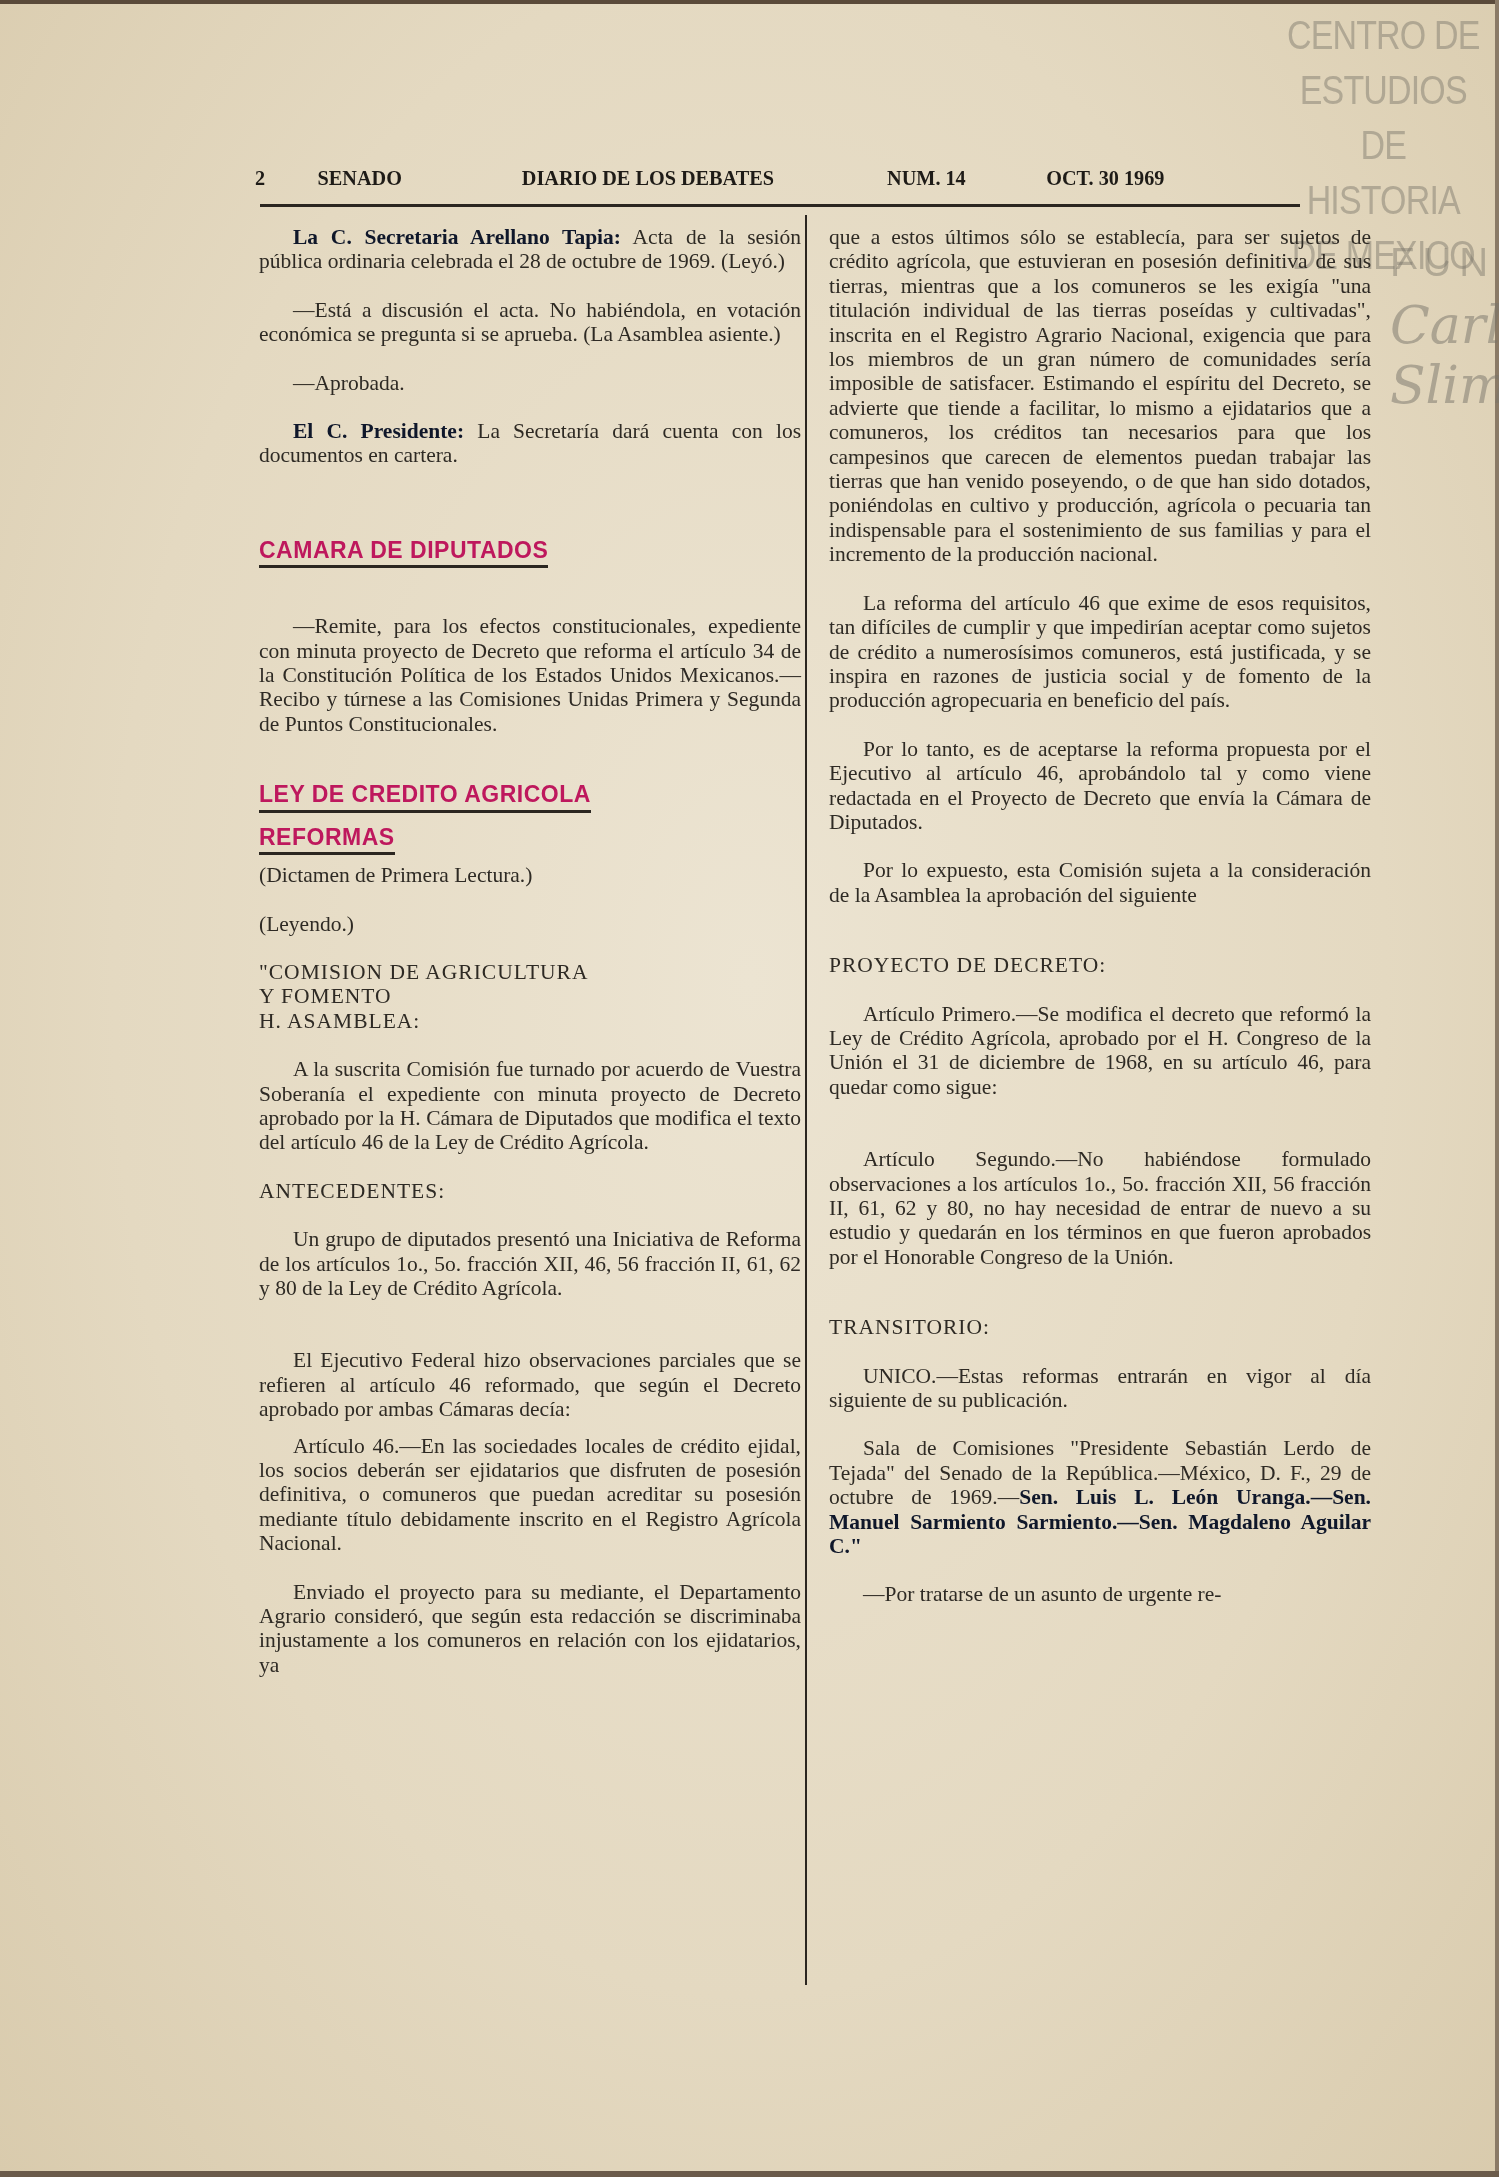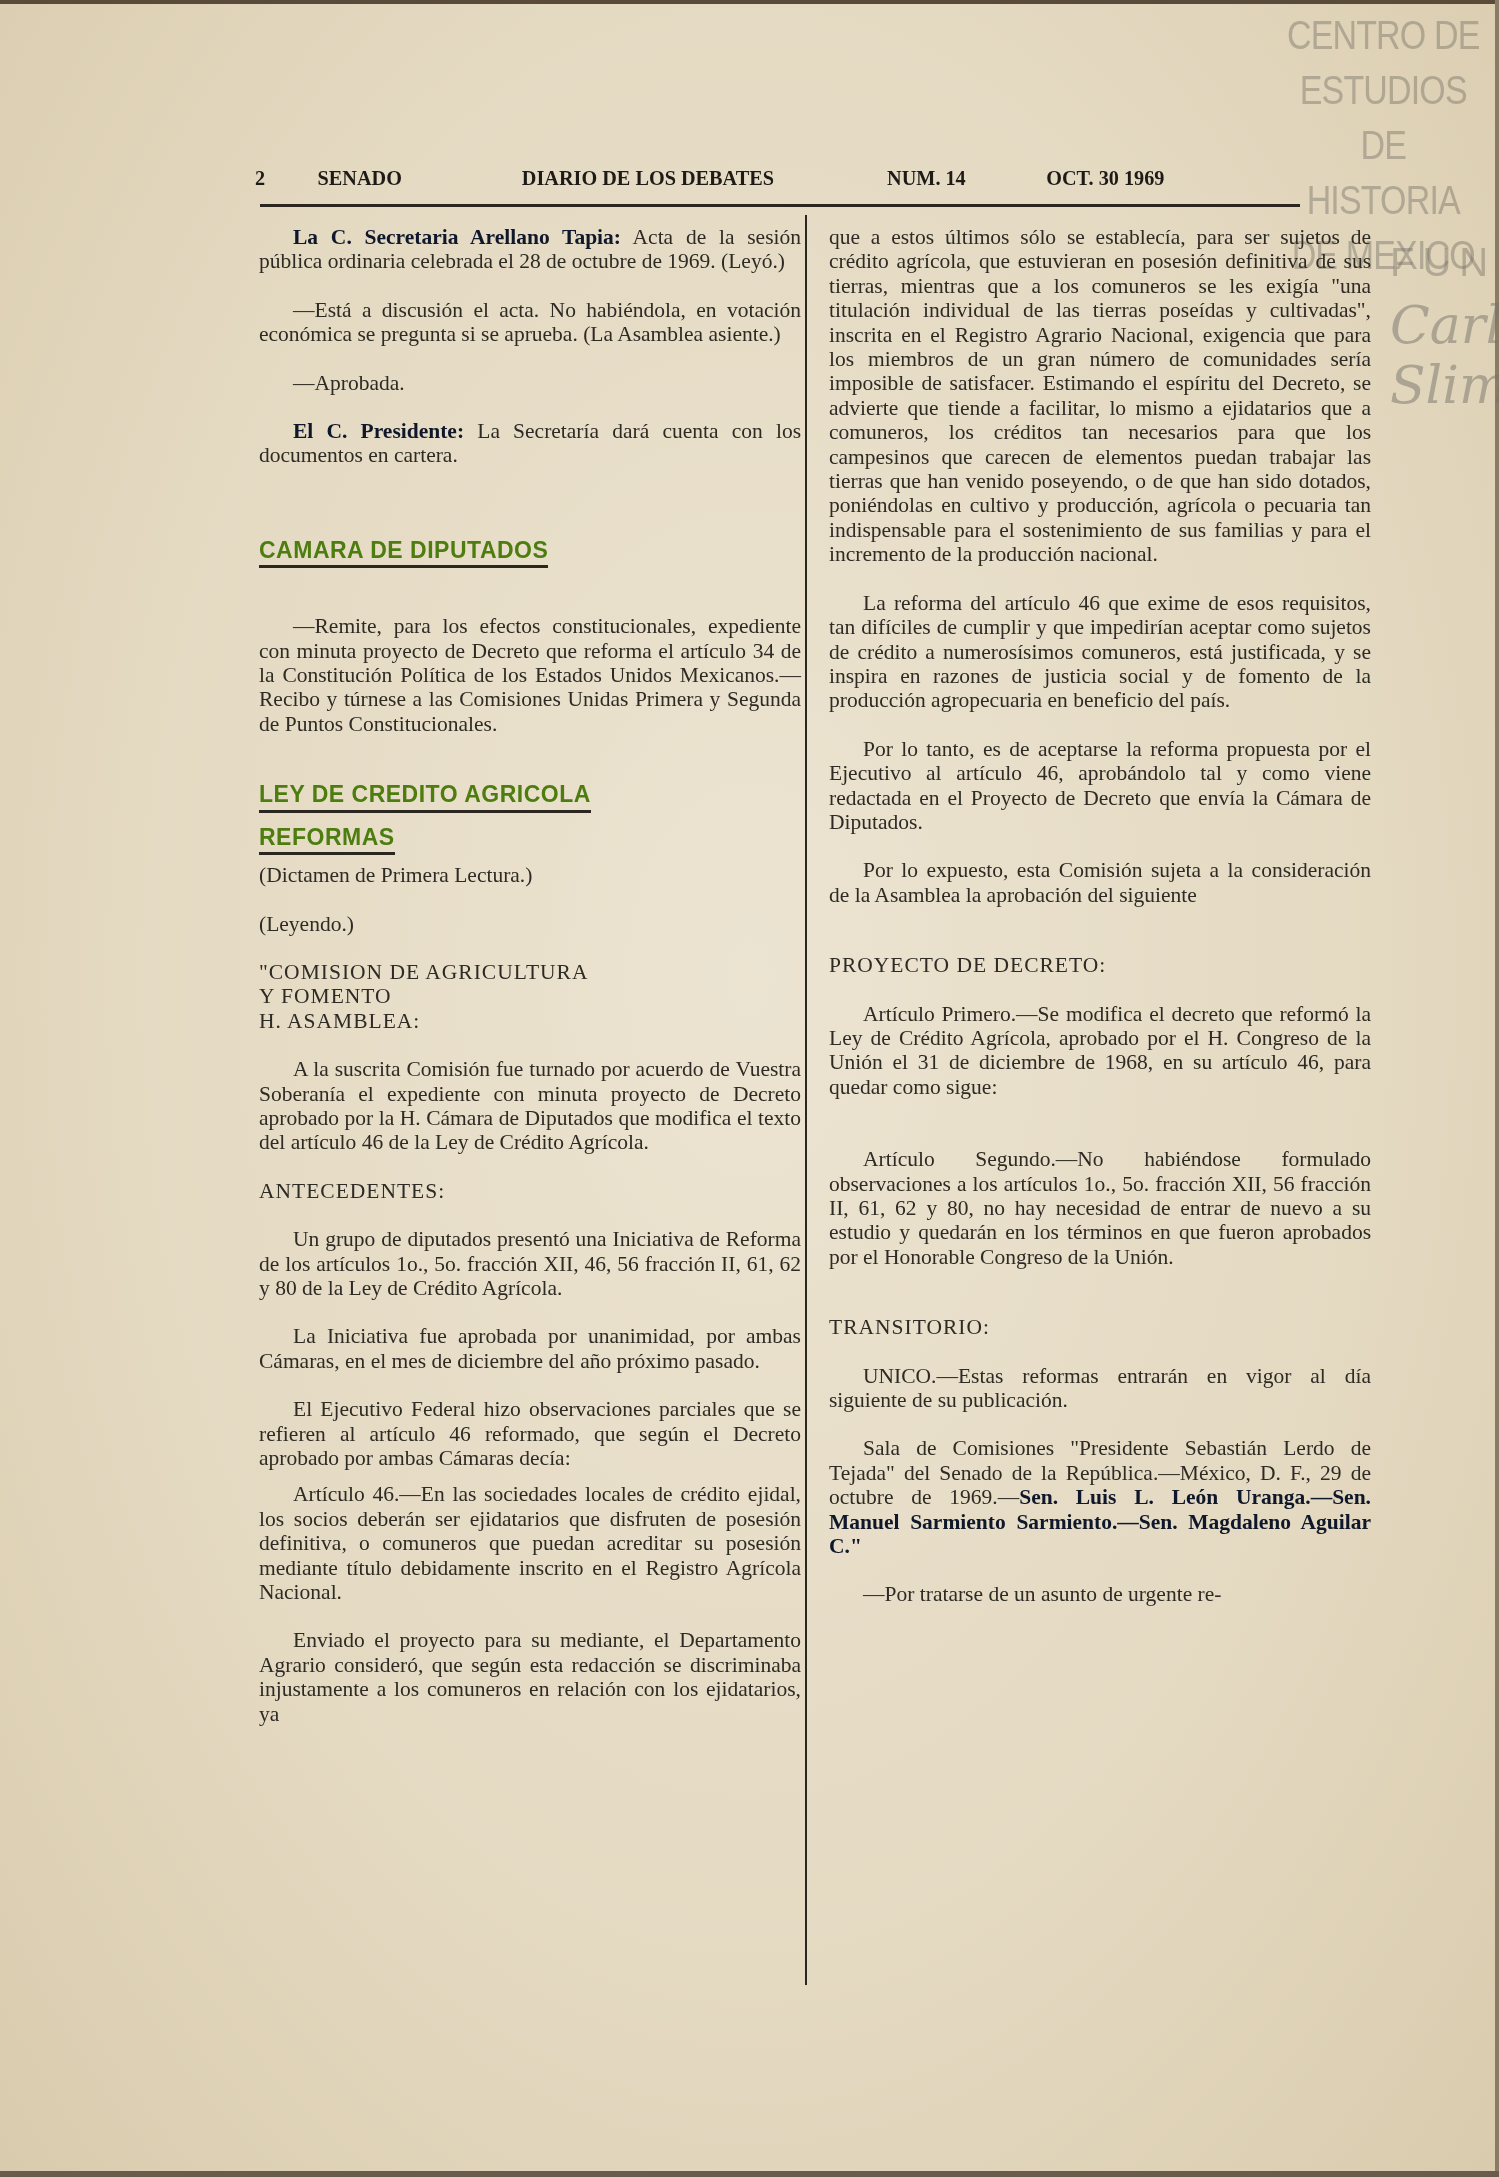--- a/index.html
+++ b/index.html
@@ -51,21 +51,21 @@
   .col-right { left:829px; }
 
   .col p { margin: 0; text-align: justify; text-indent: 34px; }
   .col p.noindent { text-indent: 0; }
   .gap-s { height: 24px; }
   .gap-l { height: 46px; }
   b { color:#0f172a; }
 
   .section-head {
     font-family: "Liberation Sans", "DejaVu Sans", sans-serif; font-weight: bold;
-    font-size: 23px; letter-spacing: 0.5px; color:#4d7c0f;
+    font-size: 23px; letter-spacing: 0.5px; color:#be185d;
     display:inline-block; border-bottom: 3px solid #2b2620; padding-bottom: 3px;
   }
   .center { text-align:center; text-indent: 0 !important; }
   .right { text-align:right; text-indent: 0 !important; }
   .caps { letter-spacing: 1px; }
 </style>
 </head>
 <body>
 
 <div class="edge-top"></div>
@@ -116,21 +116,20 @@
   <p class="right caps">"COMISION DE AGRICULTURA</p>
   <p class="right caps">Y FOMENTO</p>
   <p class="noindent caps">H. ASAMBLEA:</p>
   <div class="gap-s"></div>
   <p>A la suscrita Comisión fue turnado por acuerdo de Vuestra Soberanía el expediente con minuta proyecto de Decreto aprobado por la H. Cámara de Diputados que modifica el texto del artículo 46 de la Ley de Crédito Agrícola.</p>
   <div class="gap-s"></div>
   <p class="center caps">ANTECEDENTES:</p>
   <div class="gap-s"></div>
   <p>Un grupo de diputados presentó una Iniciativa de Reforma de los artículos 1o., 5o. fracción XII, 46, 56 fracción II, 61, 62 y 80 de la Ley de Crédito Agrícola.</p>
   <div class="gap-s"></div>
-  <p>La Iniciativa fue aprobada por unanimidad, por ambas Cámaras, en el mes de diciembre del año próximo pasado.</p>
   <div class="gap-s"></div>
   <p>El Ejecutivo Federal hizo observaciones parciales que se refieren al artículo 46 reformado, que según el Decreto aprobado por ambas Cámaras decía:</p>
   <div style="height:12px"></div>
   <p>Artículo 46.—En las sociedades locales de crédito ejidal, los socios deberán ser ejidatarios que disfruten de posesión definitiva, o comuneros que puedan acreditar su posesión mediante título debidamente inscrito en el Registro Agrícola Nacional.</p>
   <div class="gap-s"></div>
   <p>Enviado el proyecto para su mediante, el Departamento Agrario consideró, que según esta redacción se discriminaba injustamente a los comuneros en relación con los ejidatarios, ya</p>
 </div>
 
 <div class="col col-right">
   <p class="noindent">que a estos últimos sólo se establecía, para ser sujetos de crédito agrícola, que estuvieran en posesión definitiva de sus tierras, mientras que a los comuneros se les exigía "una titulación individual de las tierras poseídas y cultivadas", inscrita en el Registro Agrario Nacional, exigencia que para los miembros de un gran número de comunidades sería imposible de satisfacer. Estimando el espíritu del Decreto, se advierte que tiende a facilitar, lo mismo a ejidatarios que a comuneros, los créditos tan necesarios para que los campesinos que carecen de elementos puedan trabajar las tierras que han venido poseyendo, o de que han sido dotados, poniéndolas en cultivo y producción, agrícola o pecuaria tan indispensable para el sostenimiento de sus familias y para el incremento de la producción nacional.</p>

